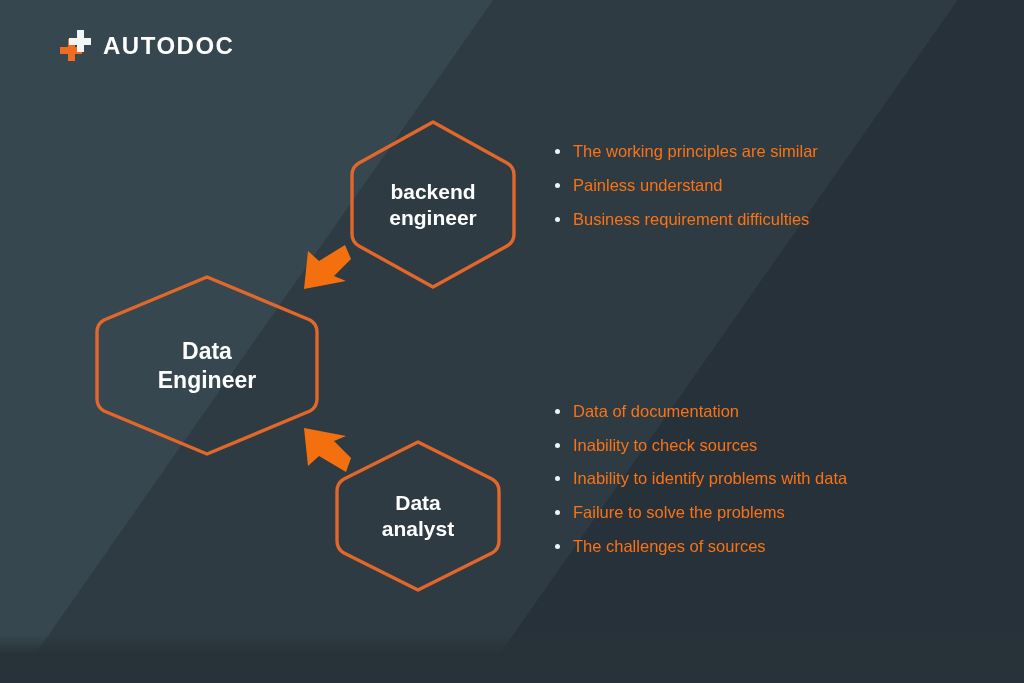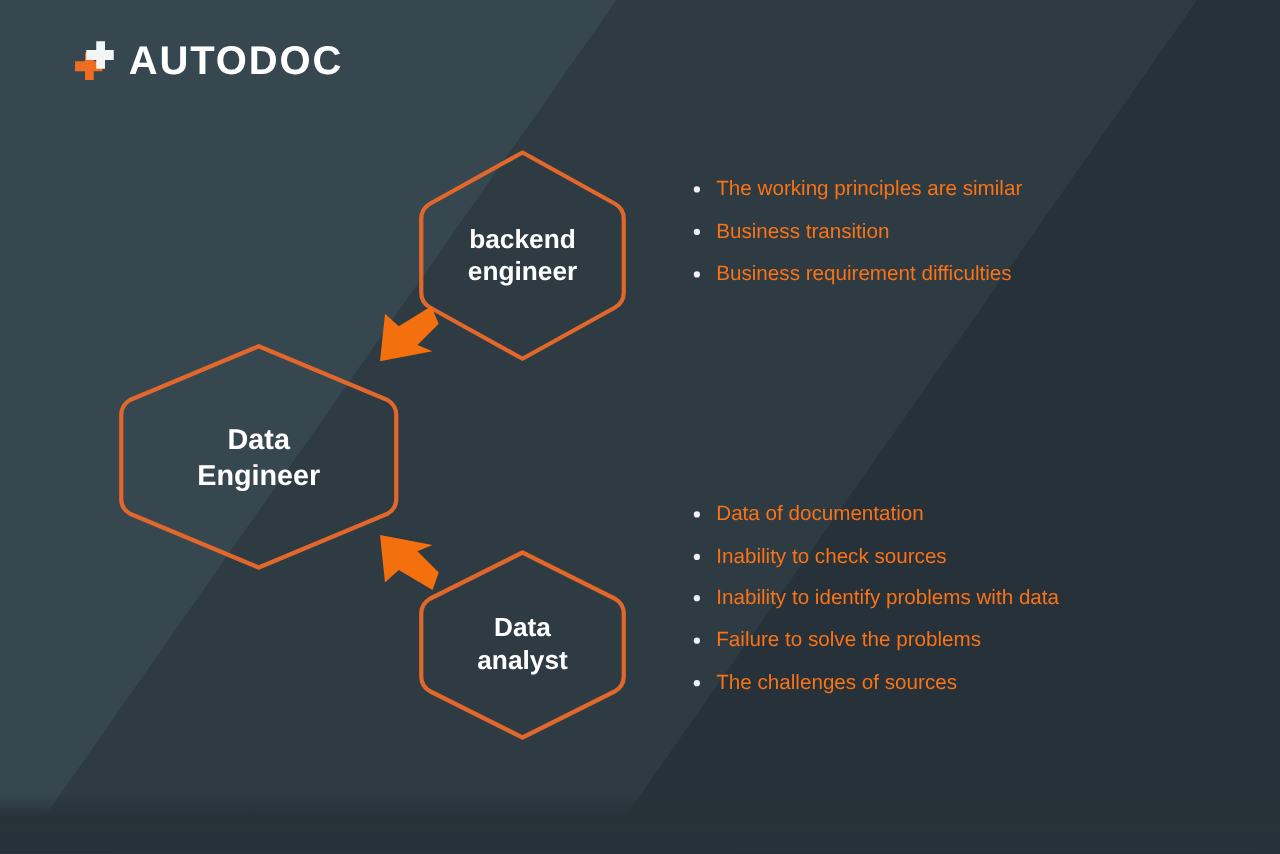--- a/index.html
+++ b/index.html
@@ -77,21 +77,21 @@
     content: "";
     position: absolute;
     background: currentColor;
   }
   .plus::before { left: 0; top: 7.5px; width: 22px; height: 7.5px; }
   .plus::after  { top: 0; left: 7.5px; height: 22px; width: 7.5px; }
   .plus-orange { left: 0;  top: 9px; color: #ef6c20; }
   .plus-white  { left: 9px; top: 0;  color: #f2f5f6; }
   .logo-text {
     color: #ffffff;
-    font-size: 32px;
+    font-size: 24px;
     font-weight: bold;
     letter-spacing: 1.5px;
   }
 
   
   .hex {
     position: absolute;
     display: flex;
     align-items: center;
     justify-content: center;
@@ -99,21 +99,21 @@
   }
   .hex svg { position: absolute; inset: 0; width: 100%; height: 100%; }
   .hex-label {
     position: relative;
     color: #ffffff;
     font-weight: bold;
     line-height: 1.22;
     z-index: 2;
     white-space: pre-line;
   }
-  #hex-backend { left: 332px; top: 117px; width: 172px; height: 175px; }
+  #hex-backend { left: 347px; top: 117px; width: 172px; height: 175px; }
   #hex-backend .hex-label { font-size: 21px; }
   #hex-dataeng { left: 92px;  top: 272px; width: 230px; height: 187px; }
   #hex-dataeng .hex-label { font-size: 23px; }
   #hex-analyst { left: 332px; top: 437px; width: 172px; height: 158px; }
   #hex-analyst .hex-label { font-size: 21px; }
 
   
   .arrow { position: absolute; z-index: 3; }
   #arrow-backend-to-dataeng { left: 295px; top: 241px; width: 58px; height: 52px; }
   #arrow-analyst-to-dataeng { left: 295px; top: 424px; width: 58px; height: 52px; }
@@ -199,21 +199,21 @@
   </div>
 
   <div class="arrow" id="arrow-analyst-to-dataeng">
     <svg viewBox="0 0 58 52" width="58" height="52">
       <path d="M 51 48 L 56 34 L 39 17 L 51 12 L 9 4 L 13 42 L 24 32 Z" fill="#f4700f"></path>
     </svg>
   </div>
 
   <ul class="list" id="list-backend">
     <li>The working principles are similar</li>
-    <li>Business transition</li>
+    <li>Painless understand</li>
     <li>Business requirement difficulties</li>
   </ul>
 
   <ul class="list" id="list-analyst">
     <li>Data of documentation</li>
     <li>Inability to check sources</li>
     <li>Inability to identify problems with data</li>
     <li>Failure to solve the problems</li>
     <li>The challenges of sources</li>
   </ul>

